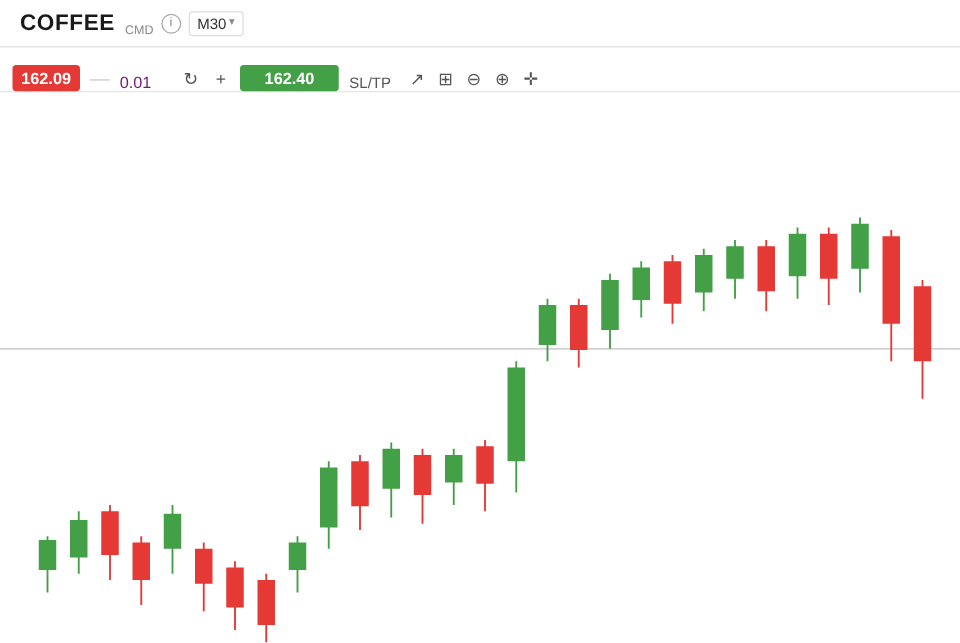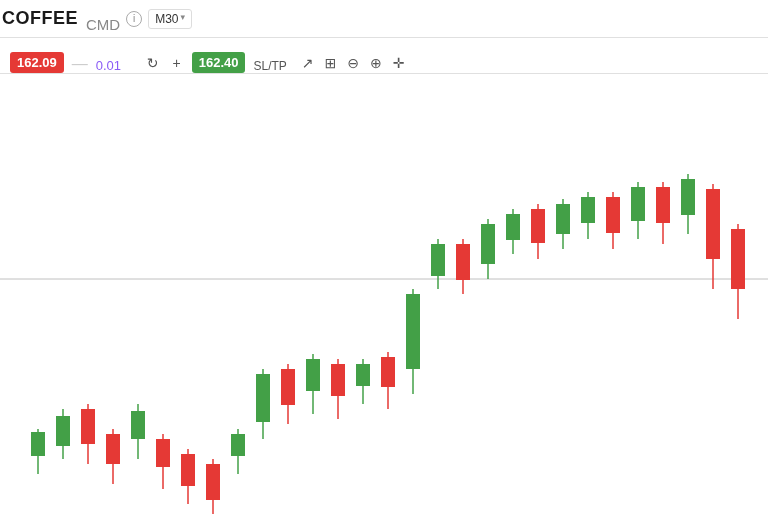--- a/index.html
+++ b/index.html
@@ -10,32 +10,32 @@
       font-family: -apple-system, BlinkMacSystemFont, 'Segoe UI', sans-serif;
       overflow: hidden;
       position: relative;
     }
 
     
     .header {
       display: flex;
       align-items: center;
       height: 38px;
-      padding: 0 2px;
+      padding: 0 16px;
       border-bottom: 1px solid #e0e0e0;
       gap: 6px;
     }
     .symbol-name {
       font-size: 18px;
       font-weight: 700;
       color: #1a1a1a;
       letter-spacing: 0.5px;
     }
     .symbol-type {
-      font-size: 15px;
+      font-size: 10px;
       color: #888;
       font-weight: 400;
       margin-left: 2px;
       margin-top: 12px;
     }
     .info-icon {
       width: 16px;
       height: 16px;
       border-radius: 50%;
       border: 1px solid #aaa;
@@ -75,37 +75,37 @@
     .price-badge-red {
       background: #e53935;
       color: #fff;
       padding: 3px 7px;
       border-radius: 3px;
       font-size: 13px;
       font-weight: 600;
     }
     .price-change {
       font-size: 13px;
-      color: #8b5cf6;
+      color: #701a75;
       min-width: 40px;
     }
     .separator {
       color: #ccc;
       font-size: 16px;
     }
     .toolbar-icon {
       cursor: pointer;
       color: #555;
       font-size: 14px;
       padding: 2px 3px;
     }
     .price-badge-green {
       background: #43a047;
       color: #fff;
-      padding: 3px 7px;
+      padding: 3px 20px;
       border-radius: 3px;
       font-size: 13px;
       font-weight: 600;
     }
     .sl-tp {
       font-size: 12px;
       color: #555;
       font-weight: 500;
       margin-top: 40px;
     }

